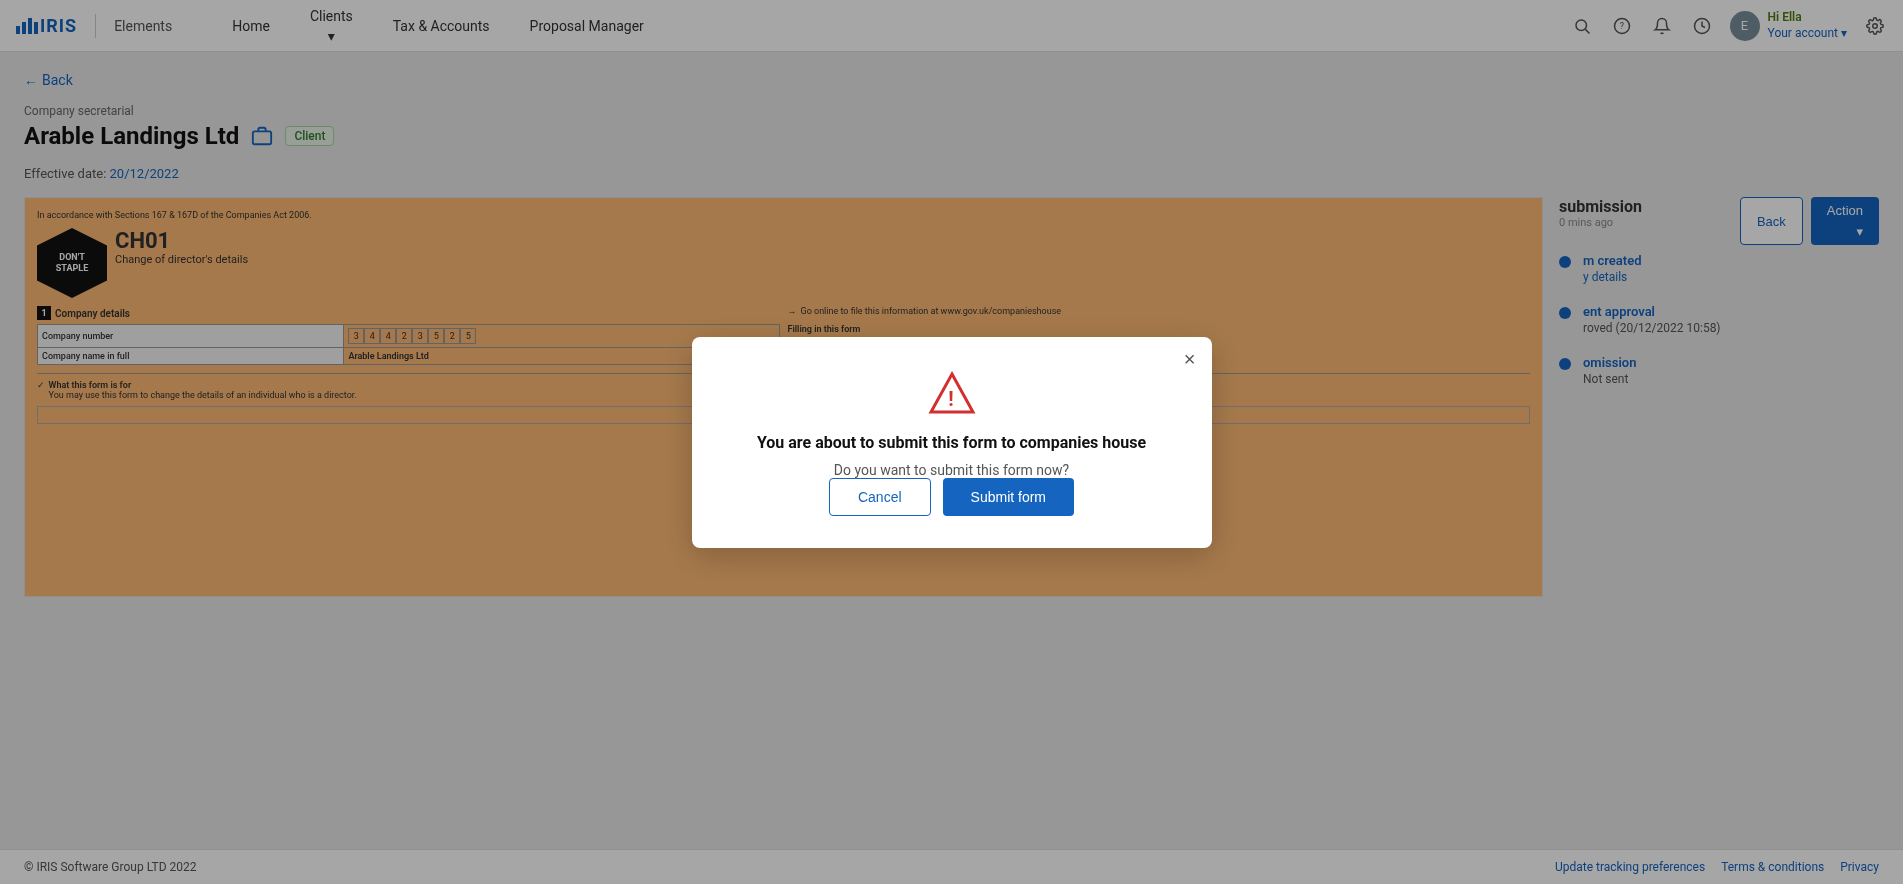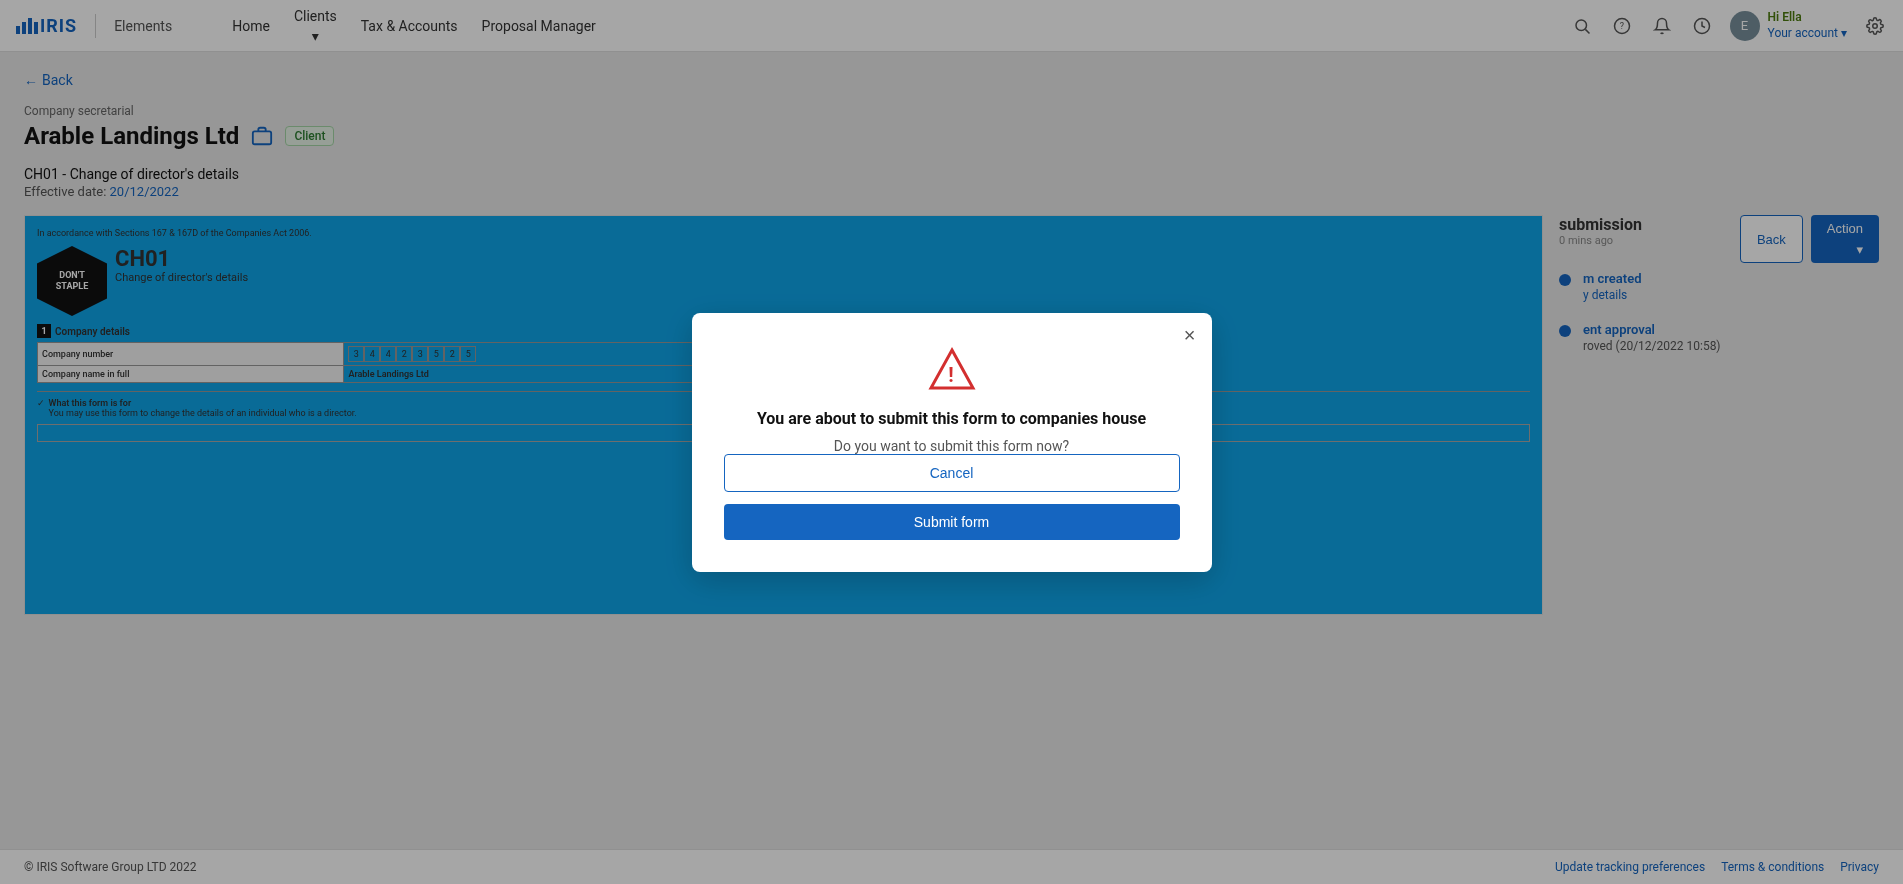--- a/index.html
+++ b/index.html
@@ -60,21 +60,21 @@
       margin: 0 12px;
     }
     .header-elements {
       font-size: 14px;
       color: #555;
       margin-right: 24px;
     }
     .header-nav {
       display: flex;
       align-items: center;
-      gap: 0;
+      gap: 16px;
       flex: 1;
     }
     .nav-item {
       padding: 6px 12px;
       color: #333;
       cursor: pointer;
       border-radius: 4px;
       font-size: 14px;
     }
     .nav-item-clients {
@@ -181,21 +181,21 @@
       margin-top: 2px;
     }
     .effective-date a { color: #1565c0; }
 
     .content-area {
       display: flex;
       gap: 16px;
     }
     .form-preview {
       flex: 1;
-      background: #0ea5e9;
+      background: #fdba74;
       border: 1px solid #ddd;
       min-height: 400px;
       overflow: hidden;
       position: relative;
     }
 
     
     .ch01-preview {
       padding: 12px;
       font-size: 10px;
@@ -404,21 +404,20 @@
       color: #111;
     }
     .modal-body {
       font-size: 14px;
       color: #555;
     }
     .modal-buttons {
       display: flex;
       gap: 12px;
       justify-content: center;
-      flex-direction: column;
     }
     .btn-cancel {
       padding: 10px 28px;
       border: 1px solid #1565c0;
       background: #fff;
       color: #1565c0;
       border-radius: 4px;
       cursor: pointer;
       font-size: 14px;
       font-weight: 500;
@@ -521,23 +520,20 @@
   <div class="company-title-row">
     <span class="company-name">Arable Landings Ltd</span>
     <svg class="briefcase-icon" viewBox="0 0 24 24" fill="none" stroke="#1565c0" stroke-width="2">
       <rect x="2" y="7" width="20" height="14" rx="2" ry="2"></rect>
       <path d="M16 7V5a2 2 0 0 0-2-2h-4a2 2 0 0 0-2 2v2"></path>
     </svg>
     <span class="client-badge">Client</span>
   </div>
 
   <div class="form-info">
-    <div class="form-code">
-      <span>CH01</span><span> - </span><span>Change of director's details</span>
-    </div>
     <div class="effective-date">
       <span>Effective date:</span>
       <a>20/12/2022</a>
     </div>
   </div>
 
   <div class="content-area">
 
     <div class="form-preview">
       <div class="ch01-preview">
@@ -627,20 +623,27 @@
             <div class="timeline-link">y details</div>
           </div>
         </div>
         <div class="timeline-item">
           <div class="timeline-dot"></div>
           <div class="timeline-content">
             <div class="timeline-label">ent approval</div>
             <div class="timeline-detail">roved (20/12/2022 10:58)</div>
           </div>
         </div>
+        <div class="timeline-item">
+          <div class="timeline-dot"></div>
+          <div class="timeline-content">
+            <div class="timeline-label">omission</div>
+            <div class="timeline-detail">Not sent</div>
+          </div>
+        </div>
       </div>
     </div>
   </div>
 </div>
 
 <footer class="footer">
   <span>© IRIS Software Group LTD 2022</span>
   <div class="footer-links">
     <a class="footer-link">Update tracking preferences</a>
     <a class="footer-link">Terms &amp; conditions</a>

